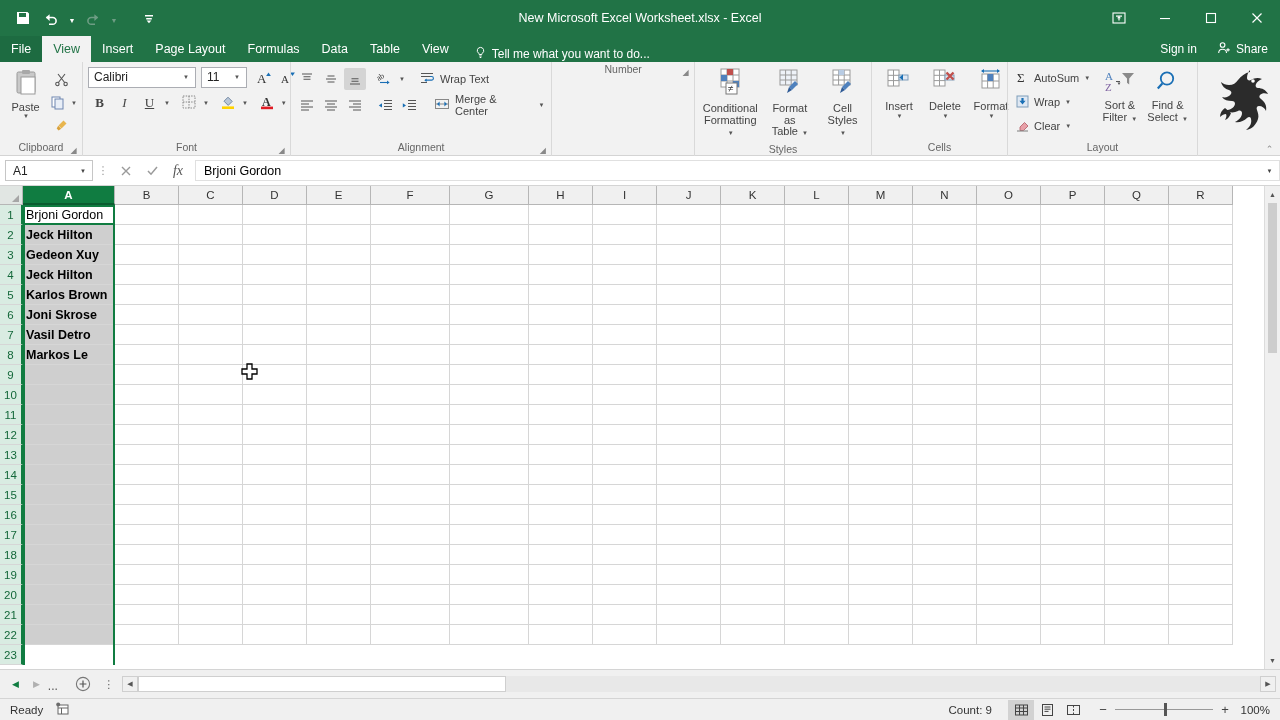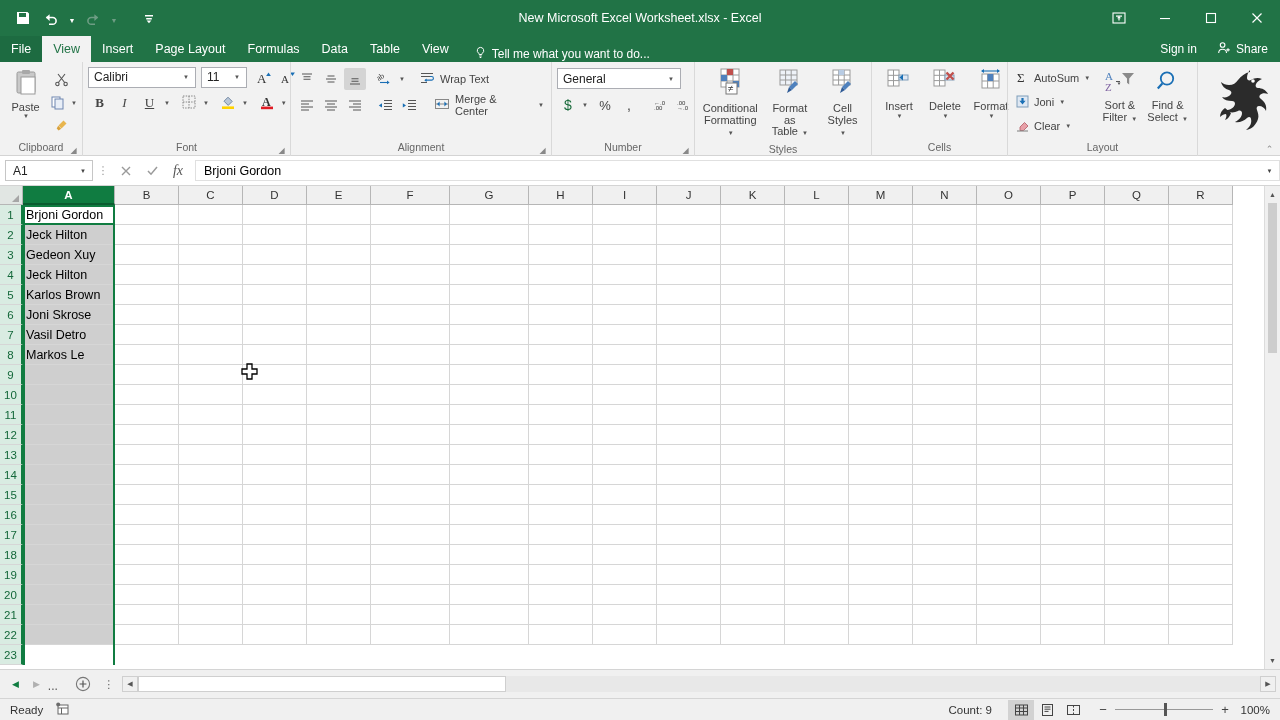--- a/index.html
+++ b/index.html
@@ -148,21 +148,21 @@
     display: flex; align-items: center; justify-content: center;
   }
   .rowhead.hl { background: #d9ece2; color: #14683a; border-right: 2px solid #107c41; }
   .cells { flex: 1; position: relative; overflow: hidden; }
   .crow { display: flex; height: 20px; }
   .cell {
     border-right: 1px solid #d6d6d6; border-bottom: 1px solid #d6d6d6;
     font-size: 12.5px; color: #000; display: flex; align-items: center;
     padding-left: 3px; overflow: hidden; white-space: nowrap; flex: none;
   }
-  .cell.colsel { background: #cfcfcf; }
+  .cell.colsel { background: #cfcfcf; font-weight: bold; }
   .cell.active { background: #fff; }
   .selband {
     position: absolute; pointer-events: none;
     border-left: 2px solid #107c41; border-right: 2px solid #107c41;
   }
   .activebox { position: absolute; pointer-events: none; border: 2px solid #107c41; }
 
   
   .vscroll {
     width: 16px; background: #f0f0f0; border-left: 1px solid #dcdcdc;
@@ -513,44 +513,20 @@
           </div>
         </div>
       </div>
       <div class="rgroup-label">
         <span>Alignment</span>
         <span class="dlg-launcher">◢</span>
       </div>
     </div>
 
     <div class="rgroup" style="width:143px;">
-      <div class="rgroup-body" style="flex-direction:column;gap:5px;padding-top:6px;">
-        <div class="combo" style="width:124px;">
-          <span class="cv">General</span>
-          <span class="ca">▼</span>
-        </div>
-        <div class="sm-row">
-          <div class="sm-btn" style="font-size:14px;color:#1a6b3c;">$</div>
-          <span class="caret">▼</span>
-          <div class="sm-btn" style="font-size:13px;margin-left:4px;">%</div>
-          <div class="sm-btn" style="font-size:14px;">,</div>
-          <div class="sm-btn" style="margin-left:7px;">
-            <svg width="18" height="15" viewBox="0 0 18 15">
-                <text x="3" y="12" font-size="6" fill="#333">.00</text>
-                <text x="3" y="7" font-size="6" fill="#333">←.0</text>
-              </svg>
-          </div>
-          <div class="sm-btn">
-            <svg width="18" height="15" viewBox="0 0 18 15">
-                <text x="2" y="7" font-size="6" fill="#333">.00</text>
-                <text x="2" y="12" font-size="6" fill="#333">→.0</text>
-              </svg>
-          </div>
-        </div>
-      </div>
       <div class="rgroup-label">
         <span>Number</span>
         <span class="dlg-launcher">◢</span>
       </div>
     </div>
 
     <div class="rgroup" style="width:177px;">
       <div class="rgroup-body" style="gap:2px;">
         <div class="big-btn" style="width:62px;">
           <span>
@@ -660,21 +636,21 @@
             <span>AutoSum</span>
             <span class="caret">▼</span>
           </div>
           <div class="sm-btn" style="justify-content:flex-start;gap:4px;">
             <span>
               <svg width="15" height="15" viewBox="0 0 15 15">
                   <rect x="2" y="2" width="11" height="11" fill="#dfe8f3" stroke="#7f9db9"></rect>
                   <path fill="#1a6fb5" d="M7.5 10.6L4.4 6.8h2V4h2.2v2.8h2z"></path>
                 </svg>
             </span>
-            <span>Joni</span>
+            <span>Wrap</span>
             <span class="caret">▼</span>
           </div>
           <div class="sm-btn" style="justify-content:flex-start;gap:4px;">
             <span>
               <svg width="15" height="15" viewBox="0 0 15 15">
                   <path fill="#e8a0a8" stroke="#b05a63" stroke-width=".8" d="M5 9l4.5-4.5 3.5 3.5L8.5 12.5H5z"></path>
                   <path stroke="#888" stroke-width="1.1" d="M2 13h11"></path>
                 </svg>
             </span>
             <span>Clear</span>

